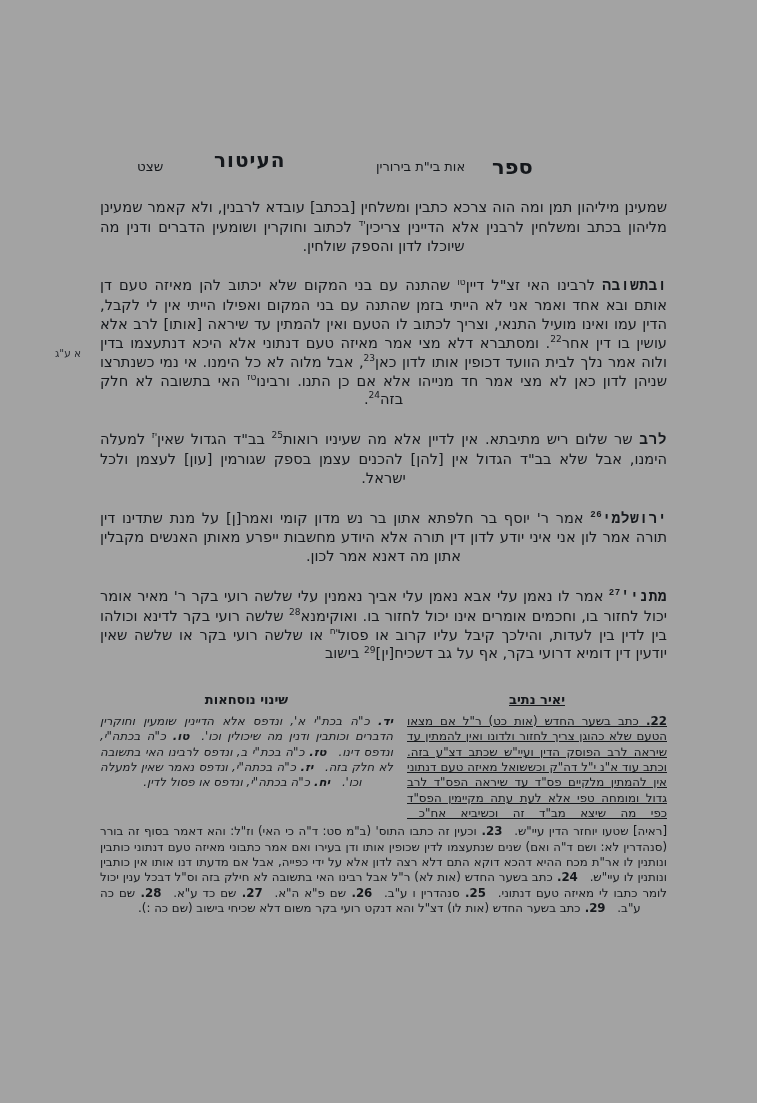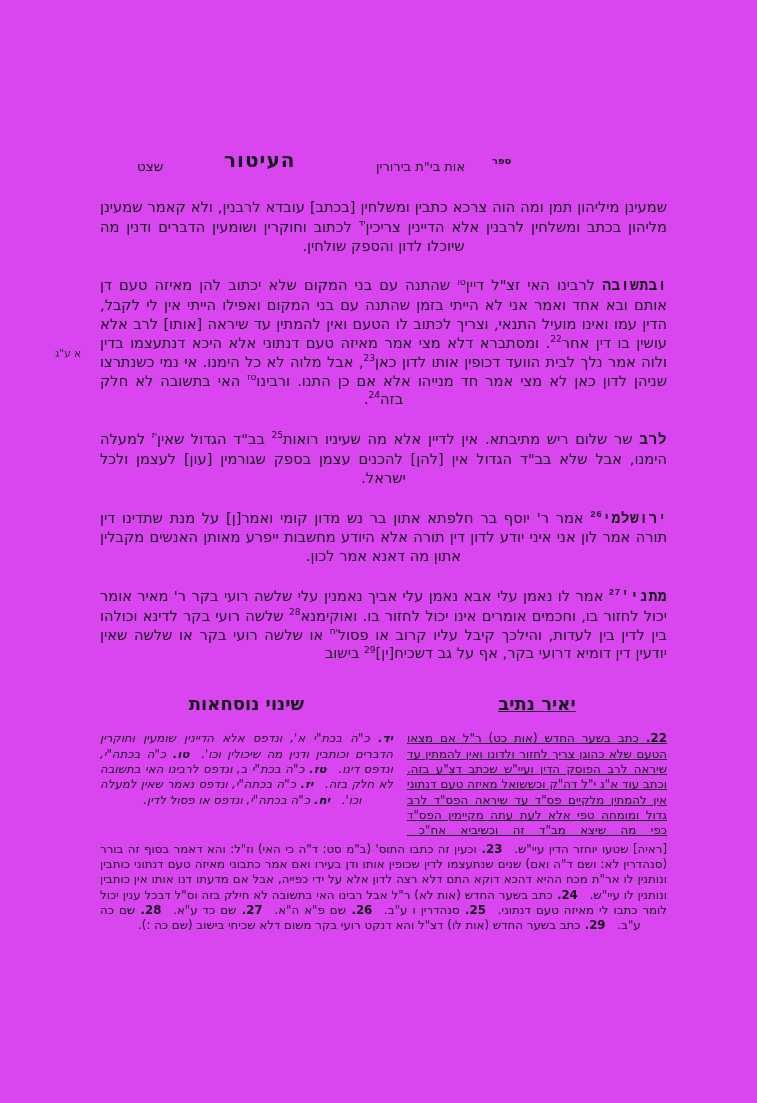--- a/index.html
+++ b/index.html
@@ -1,30 +1,30 @@
 <!DOCTYPE html>
 <html lang="he"><head>
 <meta charset="utf-8">
 <style>
   html, body { margin: 0; padding: 0; background: #ffffff; }
   .page {
     position: relative;
     width: 757px;
     height: 1103px;
-    background: #d946ef;
+    background: #a3a3a3;
     color: #15181c;
     font-family: "DejaVu Sans", sans-serif;
     overflow: hidden;
   }
   
   .hdr { position: absolute; direction: rtl; white-space: nowrap; }
   .hdr-page-number { left: 137px; top: 158px; font-size: 13.5px; }
-  .hdr-book-title  { left: 224px; top: 148px; font-size: 20px; font-weight: bold; letter-spacing: 1px; }
+  .hdr-book-title  { left: 214px; top: 148px; font-size: 20px; font-weight: bold; letter-spacing: 1px; }
   .hdr-section     { left: 376px; top: 159px; font-size: 13px; }
-  .hdr-book-word   { left: 492px; top: 155px; font-size: 10px; font-weight: bold; }
+  .hdr-book-word   { left: 492px; top: 155px; font-size: 21px; font-weight: bold; }
   
   .margin-note {
     position: absolute; left: 55px; top: 347px;
     font-size: 10.5px; color: #2a2d33; direction: rtl; white-space: nowrap;
   }
   
   .body-block {
     position: absolute; top: 198px; left: 100px; width: 567px;
     direction: rtl;
   }
@@ -42,21 +42,21 @@
   .fn-block {
     position: absolute; top: 692px; left: 100px; width: 567px;
     direction: rtl;
     font-size: 11.8px;
     line-height: 1.3;
   }
   .fn-cols { display: flex; direction: rtl; gap: 14px; align-items: flex-start; }
   .fn-col-right { width: 260px; flex: 0 0 auto; text-decoration: underline; }  
   .fn-col-left  { flex: 1 1 auto; }                
   .fn-header {
-    font-weight: bold; text-align: center; font-size: 18px; margin-bottom: 16px;
+    font-weight: bold; text-align: center; font-size: 13px; margin-bottom: 5px;
   }
   .fn-text { text-align: justify; }
   .fn-col-right .fn-text { text-align-last: justify; }
   .fn-col-left .fn-text {
     font-style: italic;
     text-align-last: center;
   }
   .fn-full {
     margin-top: 3px;
     text-align: justify;

